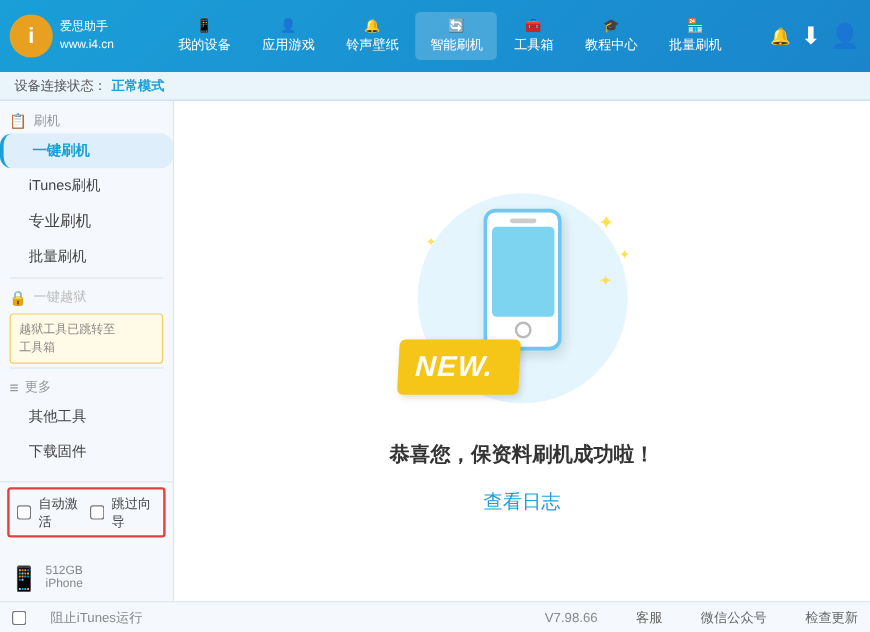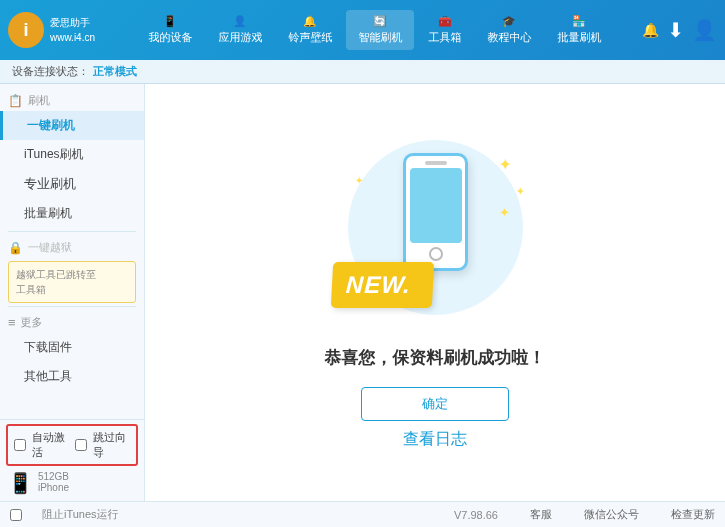--- a/index.html
+++ b/index.html
@@ -64,21 +64,21 @@
   <div style="display:flex;flex:1;overflow:hidden;">
 
     <div style="width:145px;background:#f5f8fc;border-right:1px solid #d8e8f0;display:flex;flex-direction:column;">
       <div style="flex:1;overflow-y:auto;padding-top:4px;">
 
         <div>
           <div style="display:flex;align-items:center;gap:5px;padding:5px 8px 3px;font-size:11px;color:#999;">
             <span style="font-size:12px;">📋</span>
             <span>刷机</span>
           </div>
-          <div style="padding:6px 10px 6px 24px;font-size:12px;color:#1a9fd8;cursor:pointer;background:#deeefa;border-left:3px solid #1a9fd8;font-weight:bold;">
+          <div style="padding:6px 10px 6px 24px;font-size:12px;color:#1a9fd8;cursor:pointer;background:#deeefa;border-left:3px solid #1a9fd8;font-weight:bold;border-radius:10px;">
             <span>一键刷机</span>
           </div>
           <div style="padding:6px 10px 6px 24px;font-size:12px;color:#444;cursor:pointer;">
             <span>iTunes刷机</span>
           </div>
           <div style="padding:6px 10px 6px 24px;font-size:13px;color:#444;cursor:pointer;">
             <span>专业刷机</span>
           </div>
           <div style="padding:6px 10px 6px 24px;font-size:12px;color:#444;cursor:pointer;">
             <span>批量刷机</span>
@@ -98,34 +98,34 @@
         </div>
 
         <div style="height:1px;background:#d8e8f0;margin:3px 8px;"></div>
 
         <div>
           <div style="display:flex;align-items:center;gap:5px;padding:5px 8px 3px;font-size:11px;color:#999;">
             <span style="font-size:13px;">≡</span>
             <span>更多</span>
           </div>
           <div style="padding:6px 10px 6px 24px;font-size:12px;color:#444;cursor:pointer;">
-            <span>下载固件</span>
+            <span>其他工具</span>
           </div>
           <div style="padding:6px 10px 6px 24px;font-size:12px;color:#444;cursor:pointer;">
-            <span>其他工具</span>
+            <span>下载固件</span>
           </div>
           <div style="padding:6px 10px 6px 24px;font-size:12px;color:#444;cursor:pointer;">
             
           </div>
         </div>
       </div>
 
       <div style="border-top:1px solid #d8e8f0;padding:4px 6px;">
 
-        <div style="display:flex;align-items:center;gap:6px;border:2px solid #e04040;border-radius:3px;padding:4px 6px;margin-bottom:3px;">
+        <div style="display:flex;align-items:center;gap:6px;border:2px solid #e04040;border-radius:3px;padding:4px 6px;margin-bottom:20px;">
           <input type="checkbox" style="width: 12px; height: 12px; cursor: pointer;">
           <span style="font-size:11px;color:#444;">自动激活</span>
           <input type="checkbox" style="width: 12px; height: 12px; cursor: pointer;">
           <span style="font-size:11px;color:#444;">跳过向导</span>
         </div>
 
         <div style="display:flex;align-items:flex-start;gap:5px;padding:2px 2px;">
           <span style="font-size:20px;color:#1a9fd8;">📱</span>
           <div>
             <div style="font-size:10px;color:#888;">512GB</div>
@@ -152,21 +152,20 @@
         <div style="position:absolute;top:70px;right:30px;color:#ffe050;font-size:13px;">✦</div>
         <div style="position:absolute;top:40px;left:25px;color:#ffe050;font-size:10px;">✦</div>
 
         <div style="position:absolute;bottom:22px;left:2px;background:#f5c518;padding:9px 22px 9px 14px;border-radius:5px;z-index:3;transform:skewX(-3deg);box-shadow:2px 2px 6px rgba(0,0,0,0.15);">
           <span style="font-size:24px;font-weight:900;color:white;font-style:italic;letter-spacing:1px;">NEW.</span>
         </div>
       </div>
 
       <div style="font-size:17px;color:#333;margin-bottom:18px;font-weight:bold;">恭喜您，保资料刷机成功啦！</div>
 
-      <button style="background:white;border:1px solid #1a9fd8;color:#1a9fd8;padding:7px 60px;border-radius:4px;cursor:pointer;font-size:13px;margin-bottom:8px;font-family:inherit;">确定</button>
 
       <a style="color:#1a9fd8;font-size:16px;cursor:pointer;text-decoration:none;">查看日志</a>
     </div>
   </div>
 
   <div style="height:26px;background:#f5f8fc;border-top:1px solid #d8e8f0;display:flex;align-items:center;justify-content:space-between;padding:0 10px;font-size:11px;color:#888;">
     <div style="display:flex;align-items:center;gap:20px;">
       <input type="checkbox" style="width: 12px; height: 12px; cursor: pointer;">
       <span>阻止iTunes运行</span>
     </div>

